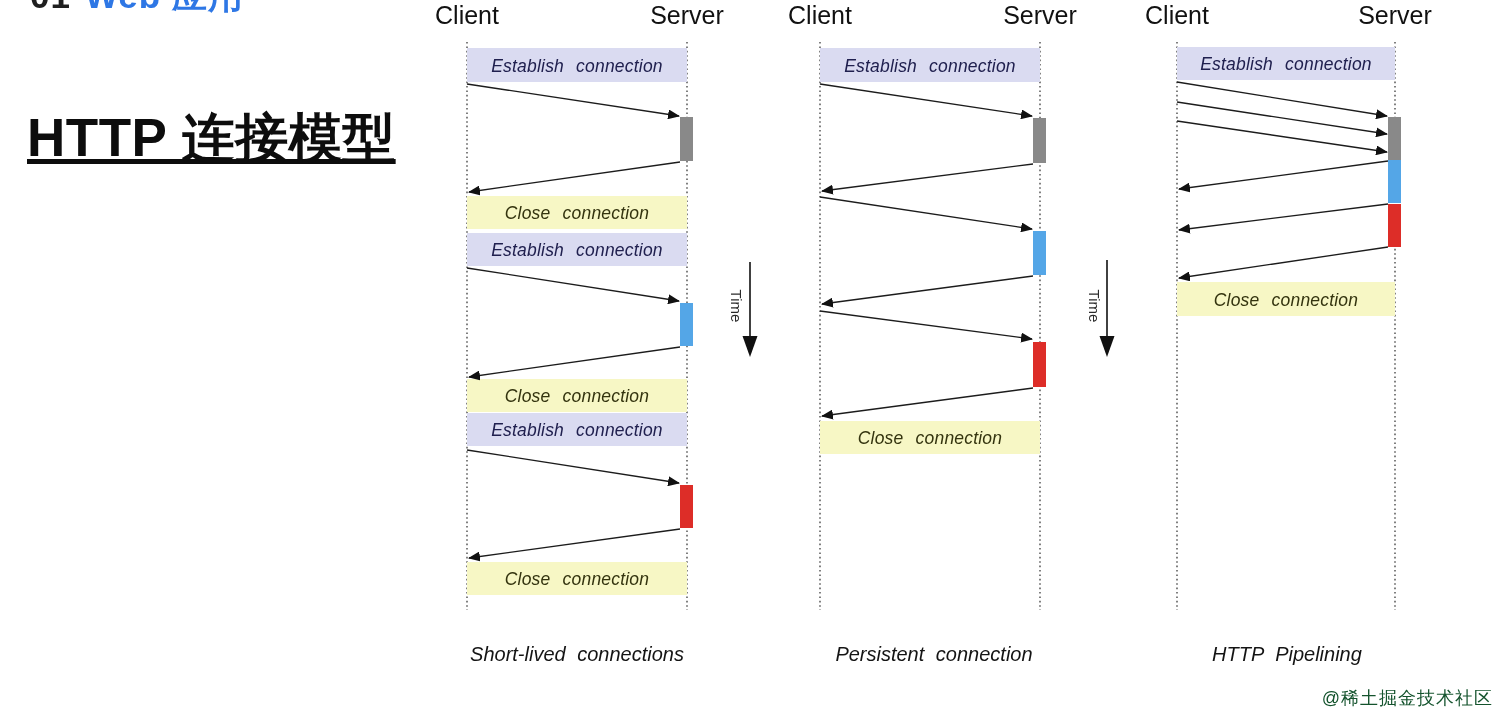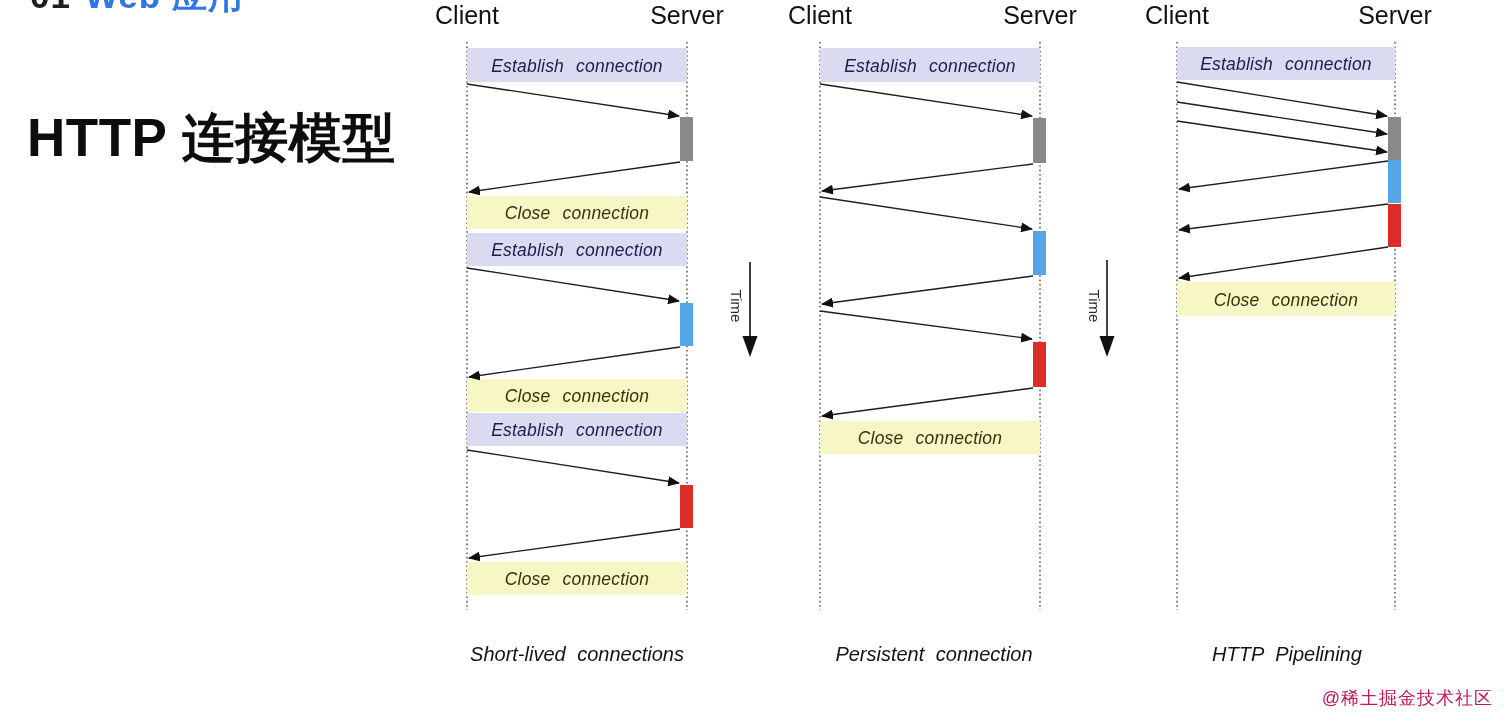--- a/index.html
+++ b/index.html
@@ -24,20 +24,21 @@
   .page-title {
     position: absolute;
     left: 27px;
     top: 103px;
     margin: 0;
     font-size: 53px;
     font-weight: 700;
     color: #0d0d0d;
     letter-spacing: 0.5px;
     white-space: nowrap;
+    text-decoration: underline;
   }
   .diagram-svg {
     position: absolute;
     left: 0;
     top: 0;
     width: 1512px;
     height: 724px;
   }
   .diagram-svg text {
     font-family: "Liberation Sans", "DejaVu Sans", sans-serif;
@@ -162,15 +163,15 @@
         <polygon points="742.5,336 757.5,336 750,357" fill="#111111"></polygon>
         <text x="731" y="306" text-anchor="middle" transform="rotate(90 731 306)" class="time-text">Time</text>
       </g>
       <g>
         <line x1="1107" y1="260" x2="1107" y2="338" stroke="#111111" stroke-width="1.6"></line>
         <polygon points="1099.5,336 1114.5,336 1107,357" fill="#111111"></polygon>
         <text x="1089" y="306" text-anchor="middle" transform="rotate(90 1089 306)" class="time-text">Time</text>
       </g>
     </svg>
 
-  <div class="watermark" style="color: #be185d; text-align: center;">@稀土掘金技术社区</div>
+  <div class="watermark" style="color: #14532d; text-align: center;">@稀土掘金技术社区</div>
 
 </div>
 
 </body></html>

